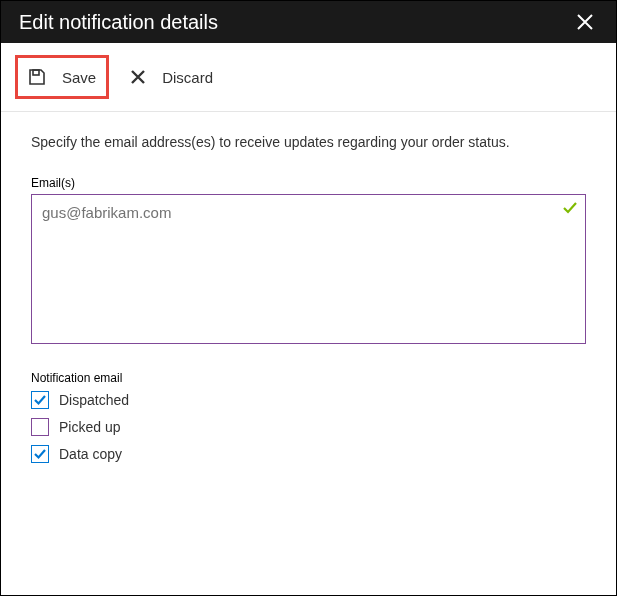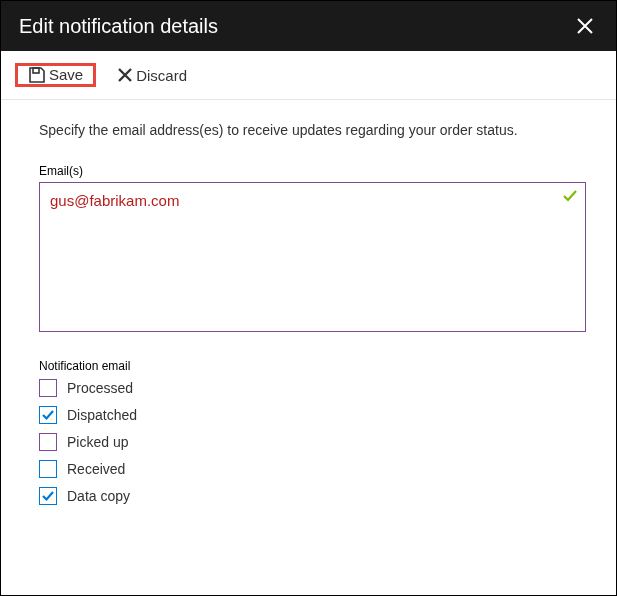--- a/index.html
+++ b/index.html
@@ -9,21 +9,21 @@
       color: #333;
       background: #fff;
       width: 617px;
       height: 596px;
       overflow: hidden;
       border: 1px solid #000;
     }
     .titlebar {
       background: #1a1a1a;
       color: #fff;
-      height: 50px;
+      height: 42px;
       display: flex;
       align-items: center;
       justify-content: space-between;
       padding: 0 18px;
     }
     .titlebar .title {
       font-size: 20px;
       font-weight: 300;
     }
     .titlebar .close {
@@ -33,53 +33,54 @@
     .titlebar .close svg { display: block; }
     .toolbar {
       padding: 12px 18px 12px 14px;
       display: flex;
       align-items: center;
       gap: 8px;
       border-bottom: 1px solid #e5e5e5;
     }
     .tb-btn {
       display: inline-flex;
-      gap: 3px;
-      padding: 0 10px;
+      align-items: center;
+      gap: 16px;
+      padding: 10px 10px;
       cursor: pointer;
       color: #333;
       font-size: 15px;
       background: transparent;
       border: 3px solid transparent;
     }
     .tb-btn svg { display: block; }
     .tb-btn.highlight {
       border: 3px solid #e8453c;
     }
     .panel-body {
-      padding: 22px 30px 0 38px;
+      padding: 22px 30px 0 30px;
     }
     .instruction {
       font-size: 14px;
       color: #333;
       margin-bottom: 26px;
     }
     .field-label {
       font-size: 12px;
       color: #000000;
       margin-bottom: 4px;
     }
     .emails-box {
       position: relative;
       border: 1px solid #804998;
       width: 100%;
       height: 150px;
       padding: 8px 30px 8px 10px;
       font-size: 15px;
-      color: #b91c1c;
+      color: #737373;
       resize: none;
       font-family: inherit;
       outline: none;
       line-height: 1.3;
     }
     .emails-wrap { position: relative; margin-bottom: 24px; }
     .emails-wrap .check {
       position: absolute;
       top: 6px;
       right: 8px;
@@ -154,38 +155,30 @@
     <span class="check">
       <svg width="16" height="16" viewBox="0 0 16 16">
           <path d="M2 8 L6 12 L14 3" stroke="#7fba00" stroke-width="2.2" fill="none"></path>
         </svg>
     </span>
   </div>
 
   <div class="field-label">Notification email</div>
   <div class="status-list" id="status-list">
       <div class="status-item">
-        <span class="cb"></span>
-        <span class="lbl">Processed</span>
-      </div>
-      <div class="status-item">
         <span class="cb alt">
           <svg width="14" height="14" viewBox="0 0 14 14">
             <path d="M2 7 L5.5 10.5 L12 3" stroke="#0078d4" stroke-width="2.2" fill="none"></path>
           </svg>
         </span>
         <span class="lbl">Dispatched</span>
       </div>
       <div class="status-item">
         <span class="cb"></span>
         <span class="lbl">Picked up</span>
-      </div>
-      <div class="status-item">
-        <span class="cb alt"></span>
-        <span class="lbl">Received</span>
       </div>
       <div class="status-item">
         <span class="cb alt">
           <svg width="14" height="14" viewBox="0 0 14 14">
             <path d="M2 7 L5.5 10.5 L12 3" stroke="#0078d4" stroke-width="2.2" fill="none"></path>
           </svg>
         </span>
         <span class="lbl">Data copy</span>
       </div>
     </div>

